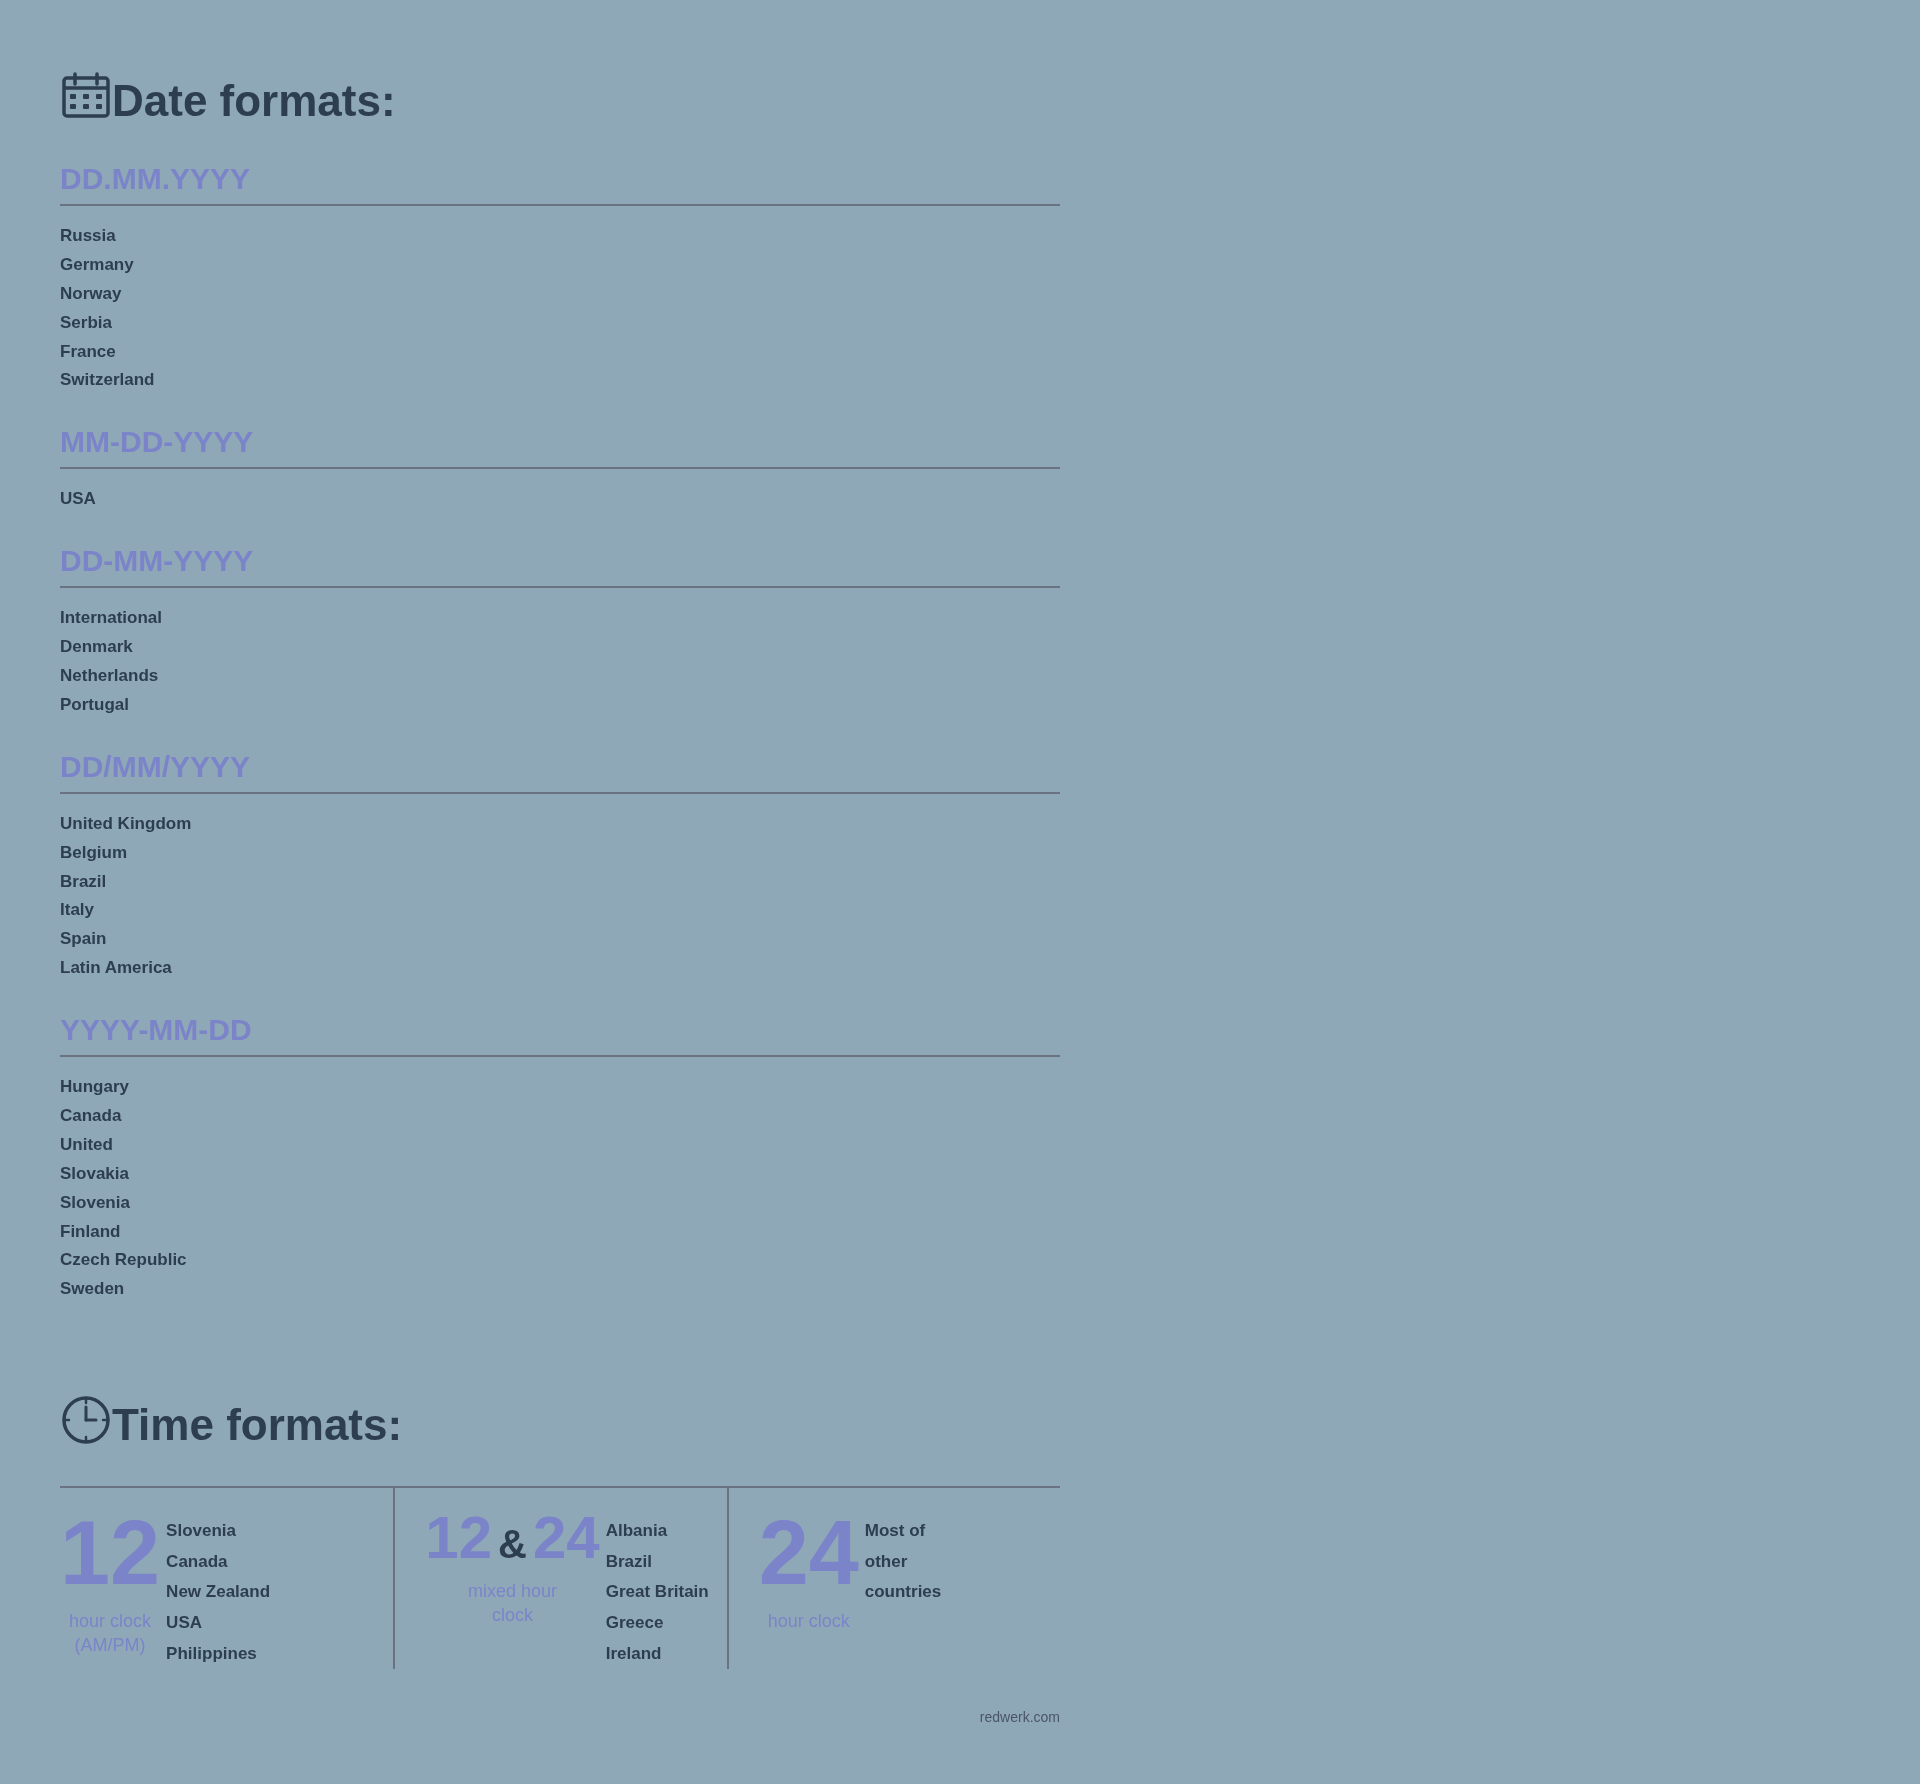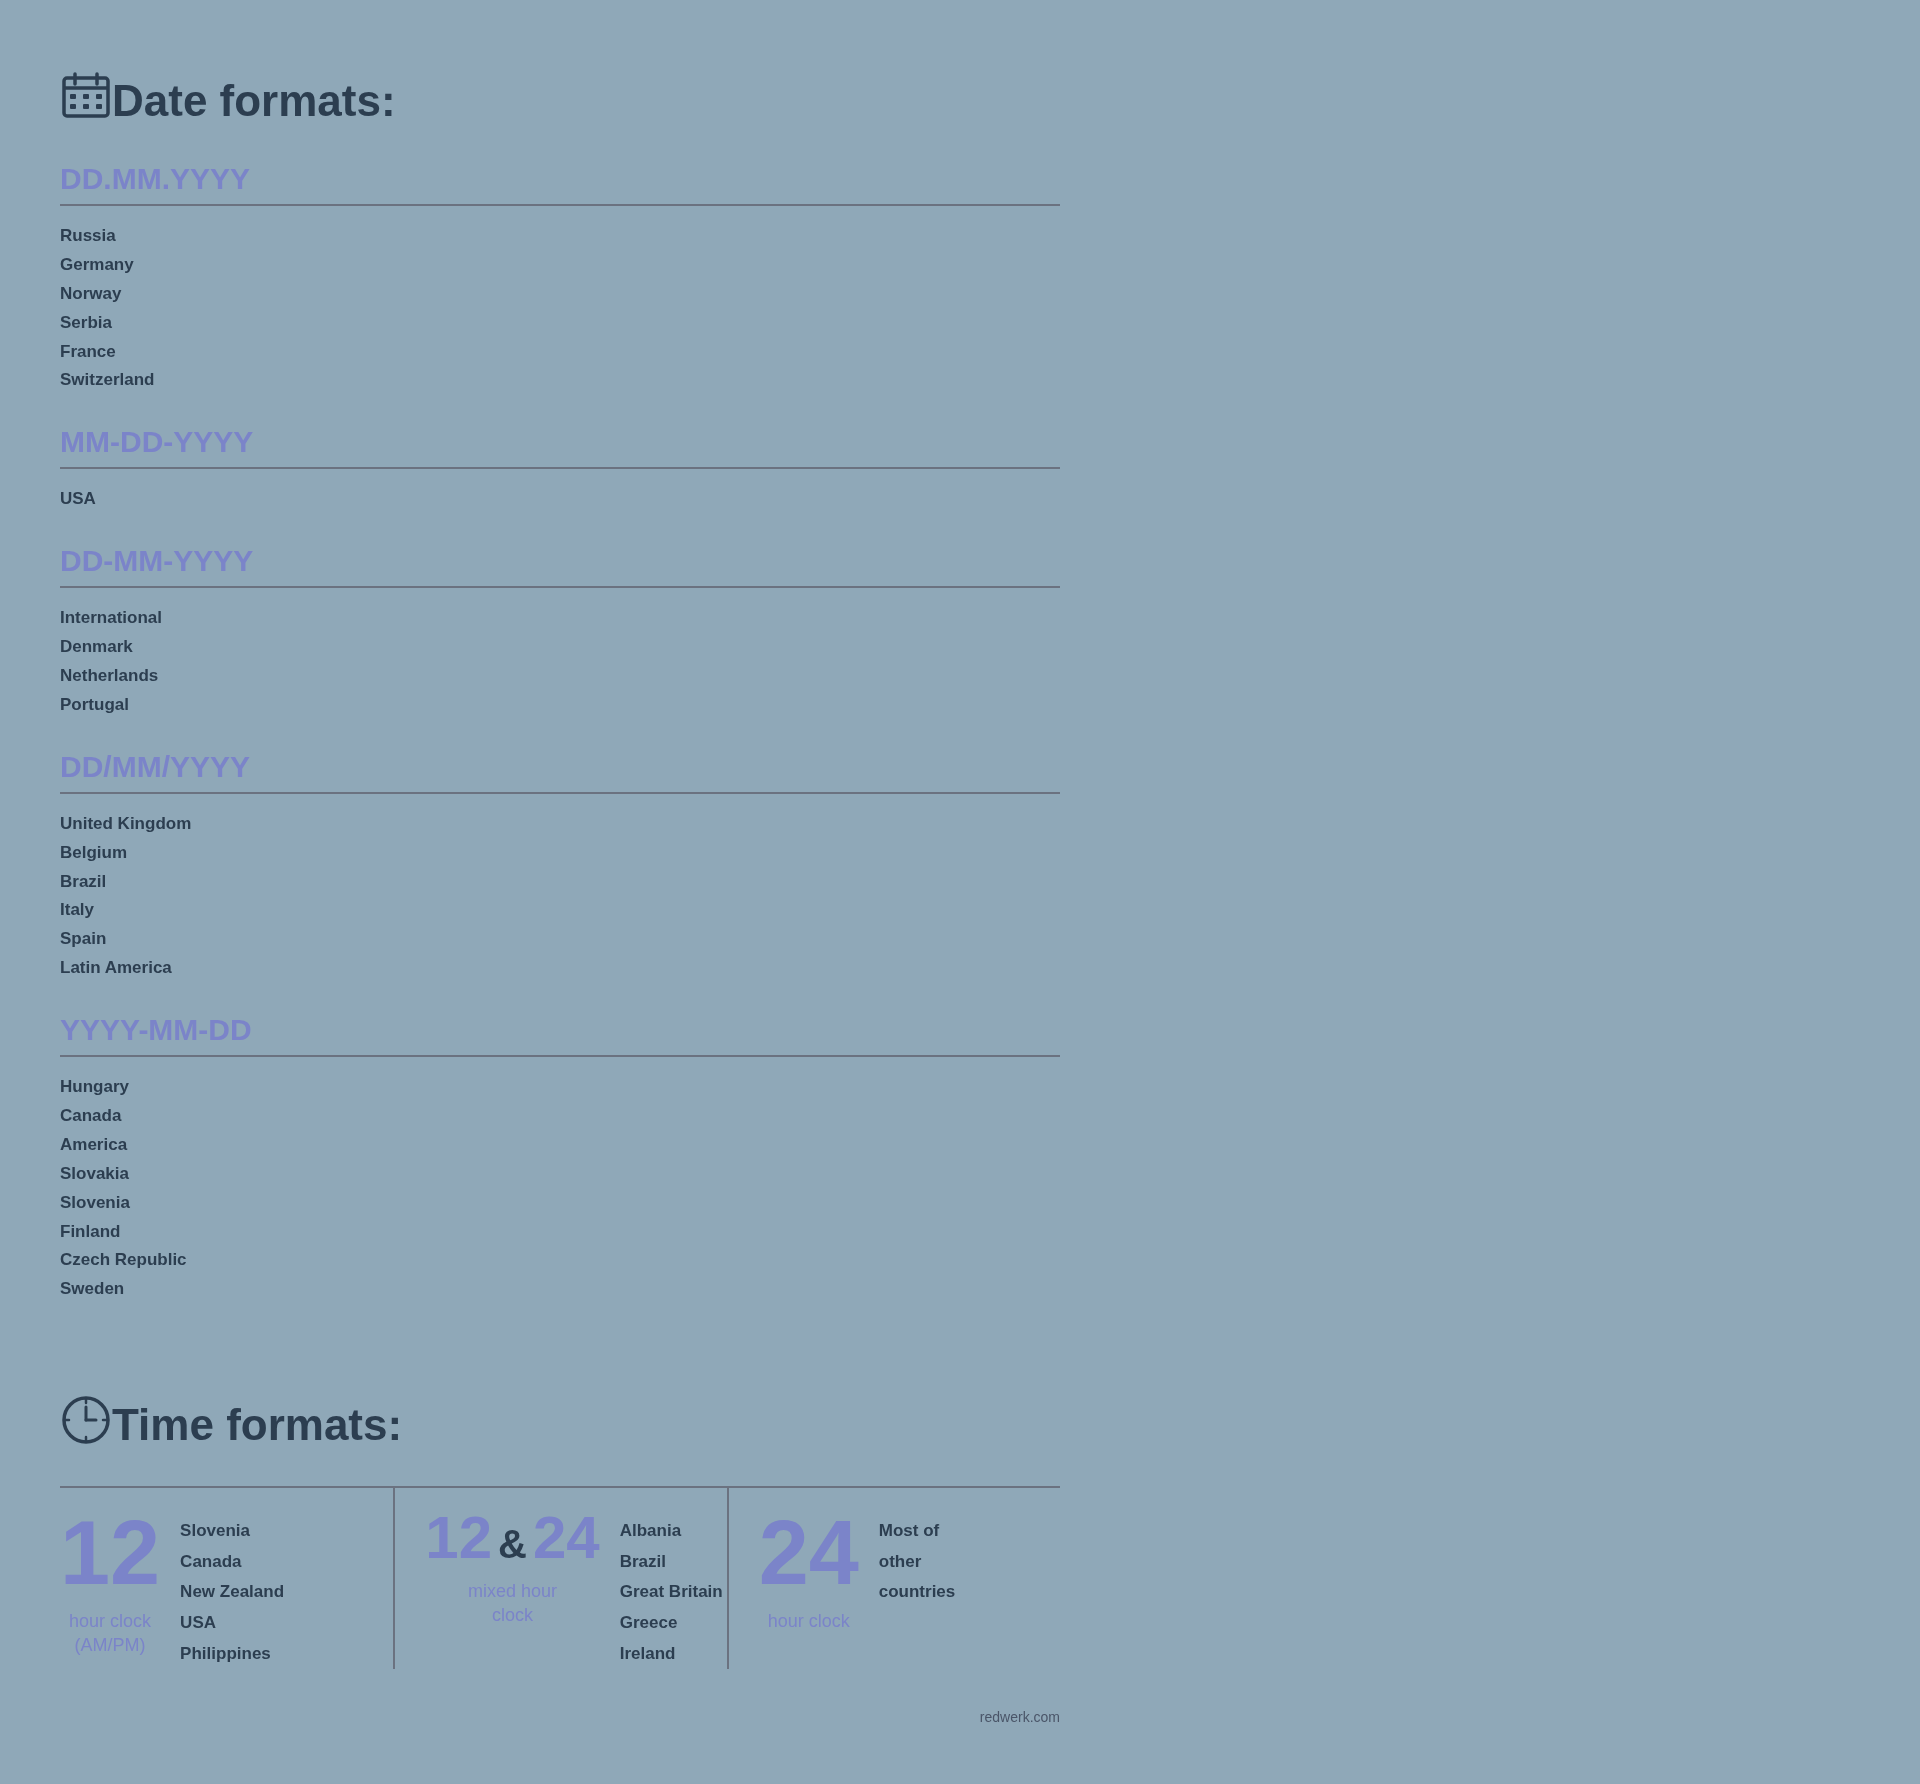--- a/index.html
+++ b/index.html
@@ -76,21 +76,21 @@
       grid-template-columns: 1fr 1fr 1fr;
       gap: 0;
       margin-top: 30px;
     }
 
     .time-format-col {
       border-top: 2px solid #6b7280;
       padding-top: 20px;
       display: flex;
       align-items: flex-start;
-      gap: 20px;
+      gap: 6px;
     }
 
     .time-format-col + .time-format-col {
       border-left: 2px solid #6b7280;
       padding-left: 30px;
     }
 
     .time-number {
       font-size: 90px;
       font-weight: 900;
@@ -221,21 +221,21 @@
         </ul>
       </div>
     </div>
 
     <div>
       <div class="format-group">
         <div class="format-label">YYYY-MM-DD</div>
         <ul class="country-list">
           <li>Hungary</li>
           <li>Canada</li>
-          <li>America</li>
+          <li>United</li>
           <li>Slovakia</li>
           <li>Slovenia</li>
           <li>Finland</li>
           <li>Czech Republic</li>
           <li>Sweden</li>
         </ul>
       </div>
     </div>
 
   </div>

